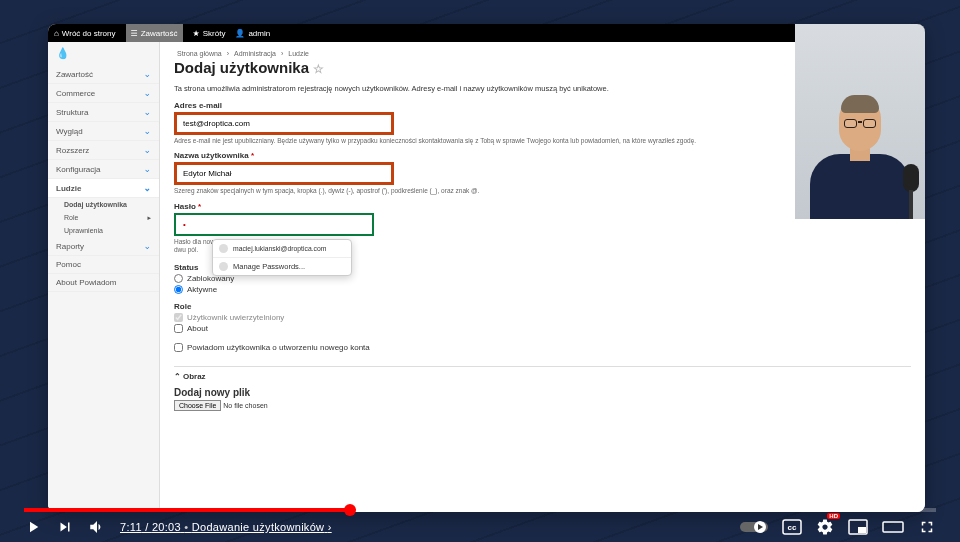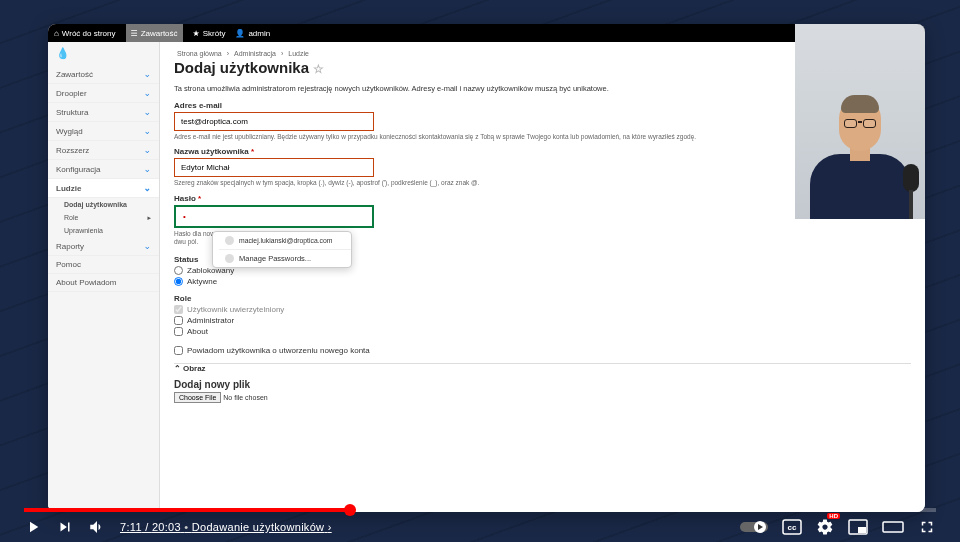--- a/index.html
+++ b/index.html
@@ -17,32 +17,32 @@
 .side-sub.active { font-weight: bold; }
 .chev { color: #2e8ae6; font-size: 9px; }
 .content { flex: 1; padding: 8px 14px; overflow: auto; font-size: 8px; color: #333; }
 .breadcrumb { font-size: 7px; color: #666; margin-bottom: 2px; }
 .breadcrumb span { margin: 0 3px; }
 h1 { font-size: 15px; font-weight: 700; margin-bottom: 8px; color: #222; }
 .star { color: #bbb; margin-left: 4px; font-size: 12px; }
 .intro { font-size: 7.5px; margin: 6px 0 8px; color: #333; }
 .label { font-size: 8px; font-weight: 600; margin: 6px 0 2px; display: block; }
 .req { color: #c00; }
-.tinput { width: 200px; padding: 4px 6px; border: 1px solid #c2410c; font-size: 8px; background: #fff; }
+.tinput { width: 220px; padding: 4px 6px; border: 3px solid #c2410c; font-size: 8px; background: #fff; }
 .tinput.pw { border: 2px solid #0a7b3e; width: 200px; padding: 5px 7px; }
 .help { font-size: 6.5px; color: #666; margin-top: 2px; line-height: 1.3; }
 .status-group, .role-group { margin: 8px 0; }
 .radio-row, .check-row { display: flex; align-items: center; gap: 4px; font-size: 8px; margin: 2px 0; }
 .radio-row input, .check-row input { width: 9px; height: 9px; }
-.accord { border-top: 1px solid #ddd; margin-top: 8px; }
+.accord { border-top: 1px solid #ddd; margin-top: 14px; padding-top: 5px; }
 .accord-head { font-size: 8px; font-weight: 600; }
 .file-row { margin-top: 6px; font-size: 7px; }
 .file-btn { border: 1px solid #888; background: #efefef; padding: 1px 4px; font-size: 7px; }
 .autocomplete { position: absolute; background: #fff; border: 1px solid #ccc; border-radius: 4px; box-shadow: 0 2px 8px rgba(0,0,0,0.2); font-size: 7.5px; width: 140px; }
-.ac-row { padding: 4px 6px; display: flex; align-items: center; gap: 5px; margin-left: 6px; }
+.ac-row { padding: 4px 6px; display: flex; align-items: center; gap: 5px; }
 .ac-row + .ac-row { border-top: 1px solid #eee; }
 .ac-icon { width: 9px; height: 9px; border-radius: 50%; background: #ddd; display: inline-block; }
 .presenter { position: absolute; top: 24px; right: 35px; width: 130px; height: 195px; background: linear-gradient(#d8dce0, #c3c9cf); border-radius: 0 8px 0 0; overflow: hidden; }
 .pres-body { position: absolute; bottom: 0; left: 50%; transform: translateX(-50%); width: 100px; height: 130px; }
 .pres-shirt { position: absolute; bottom: 0; width: 100px; height: 65px; background: #1a2544; border-radius: 30px 30px 0 0; }
 .pres-neck { position: absolute; bottom: 58px; left: 50%; transform: translateX(-50%); width: 20px; height: 14px; background: #d8a77e; }
 .pres-head { position: absolute; bottom: 68px; left: 50%; transform: translateX(-50%); width: 42px; height: 52px; background: #dcab82; border-radius: 20px 20px 22px 22px; }
 .pres-hair { position: absolute; top: -4px; left: 2px; right: 2px; height: 18px; background: #7a6a55; border-radius: 18px 18px 6px 6px; }
 .pres-glasses { position: absolute; top: 20px; left: 5px; right: 5px; height: 10px; }
 .pres-lens { position: absolute; width: 13px; height: 9px; border: 1.5px solid #2a1f1a; border-radius: 3px; background: rgba(255,255,255,0.1); }
@@ -89,21 +89,21 @@
   </div>
 
   <div class="admin-area">
     <div class="sidebar">
       <div class="logo">💧</div>
       <div class="side-item">
           <span>Zawartość</span>
           <span class="chev">⌄</span>
         </div>
       <div class="side-item">
-          <span>Droopler</span>
+          <span>Commerce</span>
           <span class="chev">⌄</span>
         </div>
       <div class="side-item">
           <span>Struktura</span>
           <span class="chev">⌄</span>
         </div>
       <div class="side-item">
           <span>Wygląd</span>
           <span class="chev">⌄</span>
         </div>
@@ -180,24 +180,20 @@
             <input type="radio" checked="" style="">
             <span>Aktywne</span>
           </div>
       </div>
 
       <div class="role-group">
         <div class="label">Role</div>
         <div class="check-row">
             <input type="checkbox" checked="" disabled="" style="">
             <span style="color:#888">Użytkownik uwierzytelniony</span>
-          </div>
-        <div class="check-row">
-            <input type="checkbox" style="">
-            <span>Administrator</span>
           </div>
         <div class="check-row">
             <input type="checkbox" style="">
             <span>About</span>
           </div>
       </div>
 
       <div class="check-row" style="margin-top:10px">
           <input type="checkbox" style="">
           <span>Powiadom użytkownika o utworzeniu nowego konta</span>

